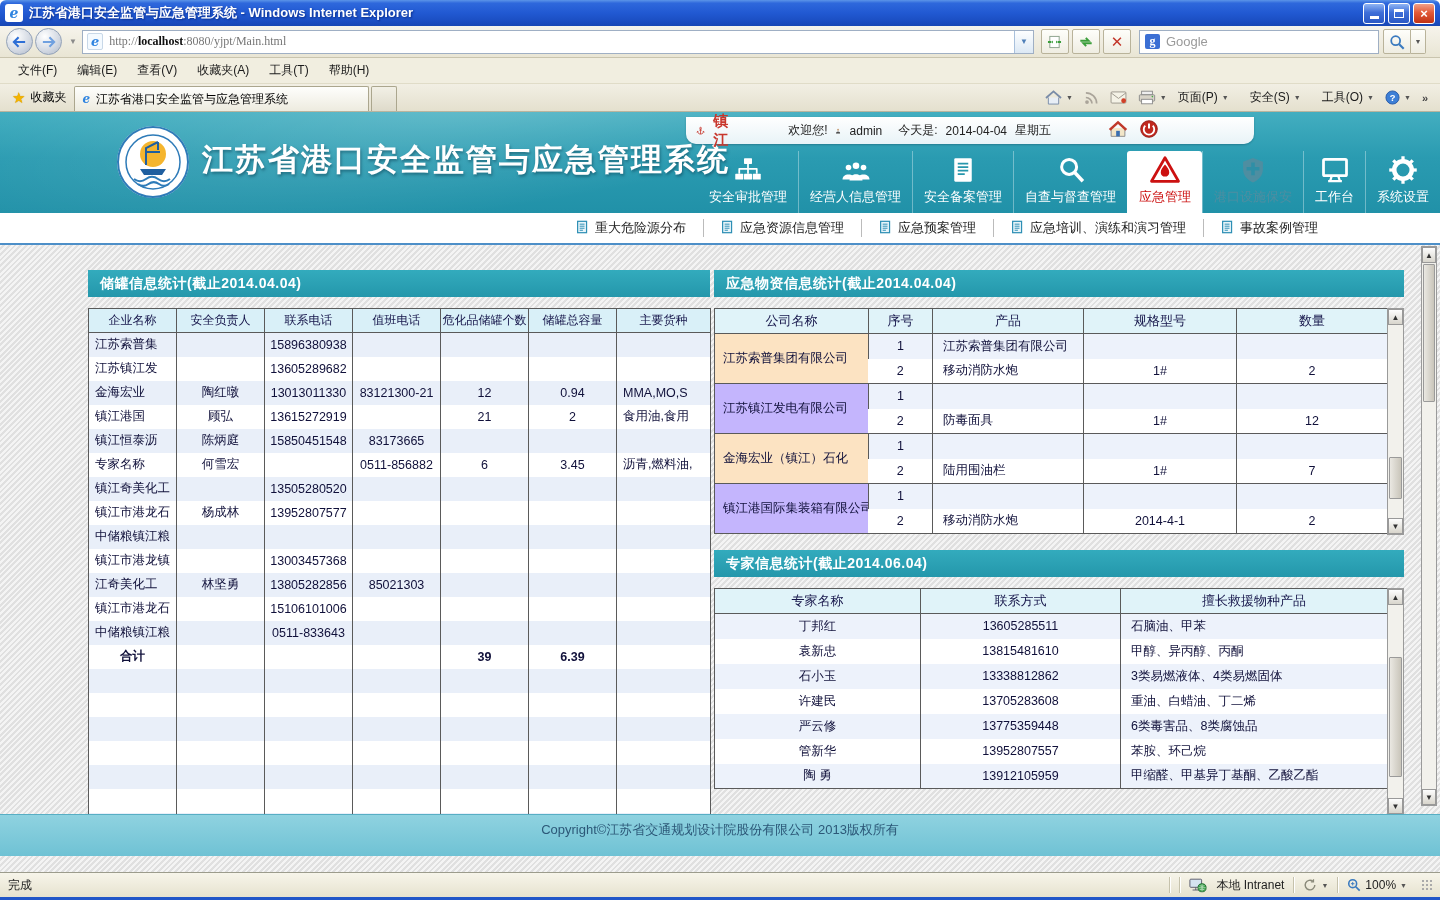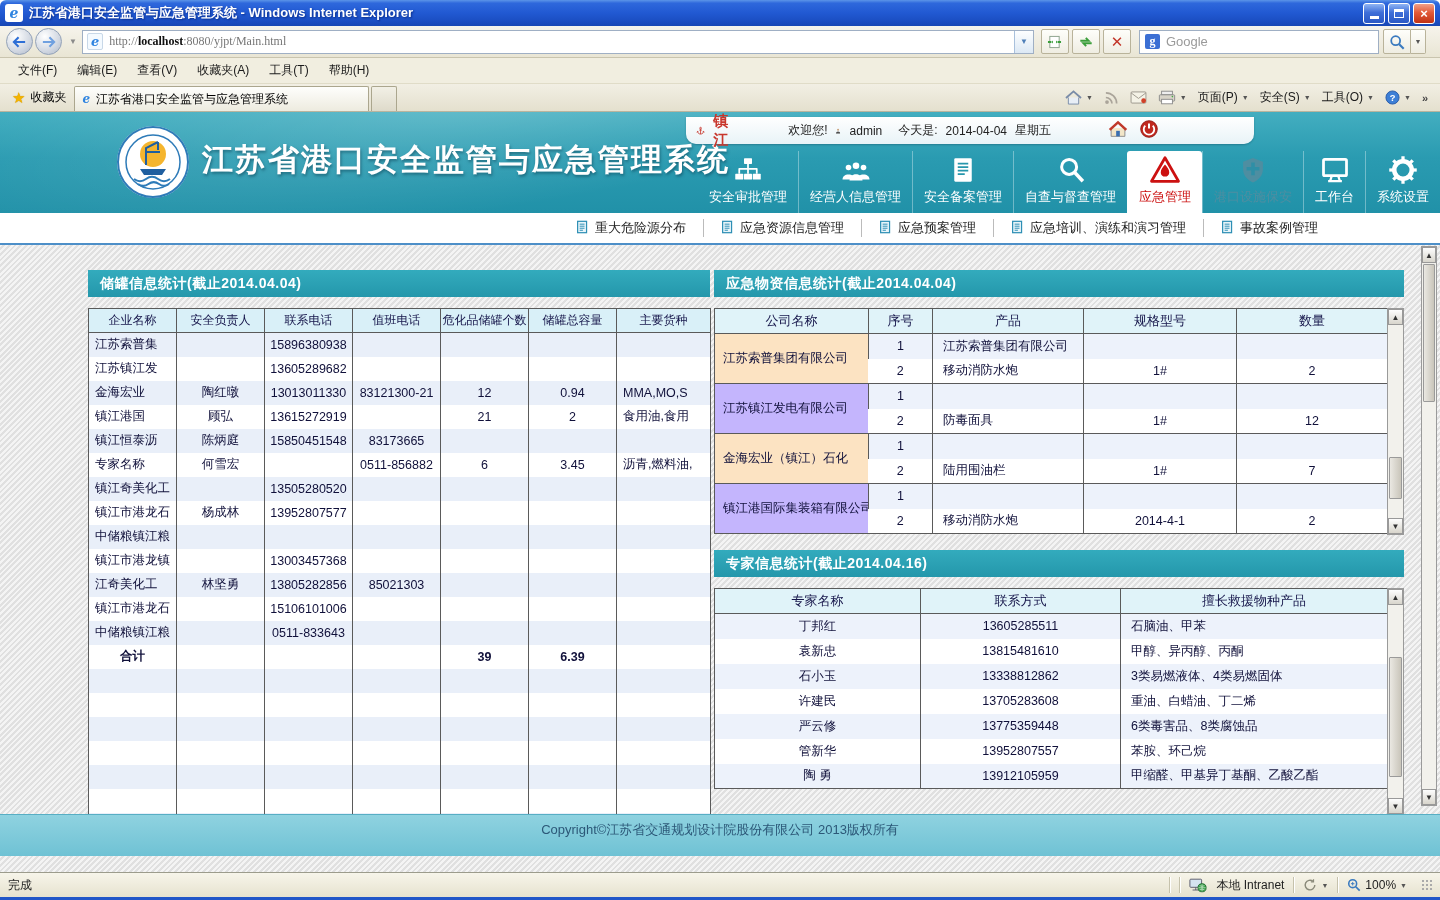--- a/index.html
+++ b/index.html
@@ -261,21 +261,21 @@
     </span>
     <span class="cmd-item">
       <svg width="18" height="15" viewBox="0 0 20 16">
           <rect x="4" y="1" width="12" height="4" fill="#EEE" stroke="#888"></rect>
           <rect x="1.5" y="5" width="17" height="7" rx="1" fill="#D8D4C8" stroke="#888"></rect>
           <rect x="4" y="10" width="12" height="5" fill="#FFF" stroke="#888"></rect>
           <circle cx="16" cy="7" r="0.9" fill="#4A4"></circle>
         </svg>
       <span class="cmd-arrow">▼</span>
     </span>
-    <span style="display:flex;gap:11px;">
+    <span style="display:flex;gap:21px;">
         <span class="cmd-item">
           <span>页面(P)</span>
           <span class="cmd-arrow">▼</span>
         </span>
         <span class="cmd-item">
           <span>安全(S)</span>
           <span class="cmd-arrow">▼</span>
         </span>
         <span class="cmd-item">
           <span>工具(O)</span>
@@ -769,21 +769,21 @@
           </tr>
         </tbody>
     </table>
     <div class="sbar">
       <div class="sb-btn up">▲</div>
       <div class="sb-thumb" style="top:148px;height:42px;"></div>
       <div class="sb-btn down">▼</div>
     </div>
   </div>
 
-  <div class="panel-title" id="experts-title">专家信息统计(截止2014.04.16)</div>
+  <div class="panel-title" id="experts-title">专家信息统计(截止2014.06.04)</div>
   <div class="experts-wrap">
     <table class="grid-table expert-table">
       <colgroup>
           <col style="width:206px">
           <col style="width:200px">
           <col style="width:267px">
         </colgroup>
       <thead>
           <tr id="experts-head">
             <th>专家名称</th>

